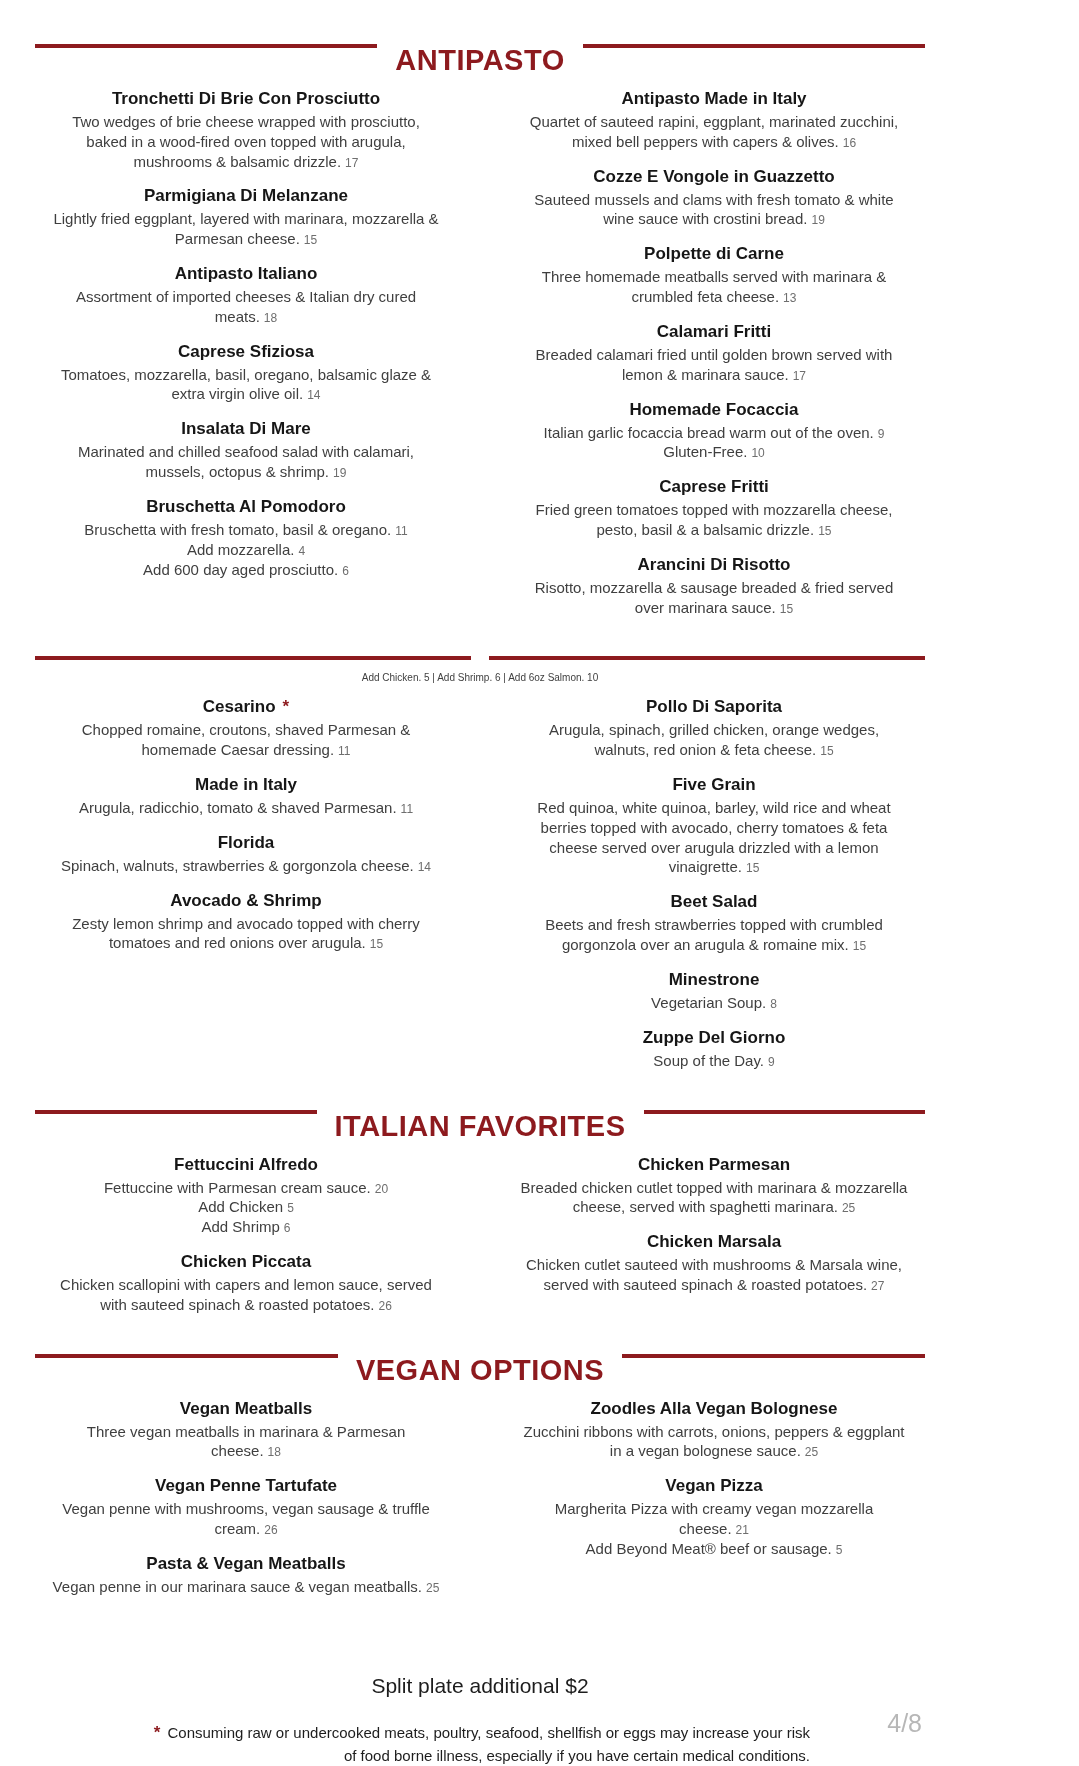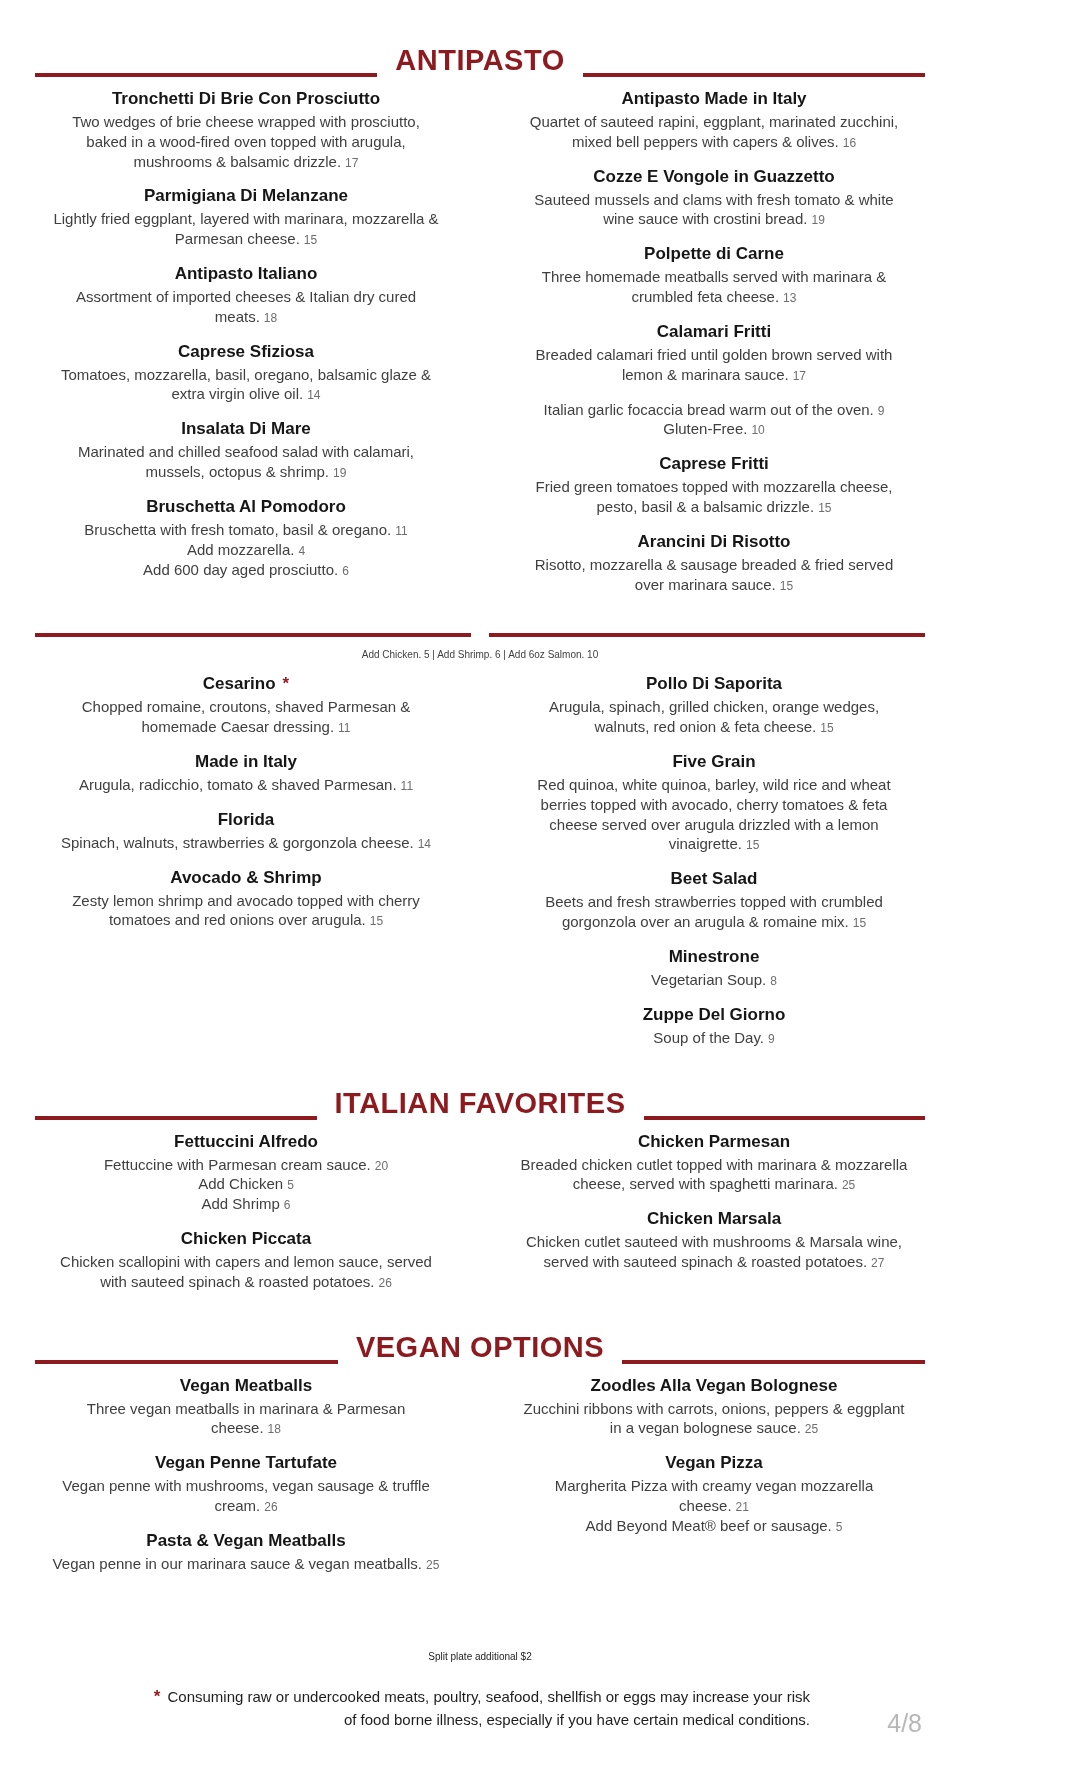--- a/index.html
+++ b/index.html
@@ -20,21 +20,21 @@
     color:var(--name-text);
   }
   .menu{
     width:890px;
     margin-left:35px;
     padding-top:44px;
   }
   
   .section-header{
     display:flex;
-    align-items:flex-end;
+    align-items:flex-start;
     gap:18px;
     margin:24px 0 12px;
   }
   .section:first-child .section-header{margin-top:0;}
   .section-header .rule{
     flex:1;
     height:4px;
     background:var(--accent);
   }
   .section-title{
@@ -79,21 +79,21 @@
   }
   .item-desc .price{
     font-size:12px;
     color:var(--price-text);
     margin-left:4px;
   }
   
   .split-note{
     margin:62px 0 5px;
     text-align:center;
-    font-size:10px;
+    font-size:21px;
     color:var(--footer-text);
   }
   .disclaimer{
     max-width:660px;
     margin:23px auto 0;
     text-align:right;
     font-size:15px;
     line-height:1.4;
     color:var(--footer-text);
   }
@@ -164,20 +164,21 @@
               </article>
               <article class="item">
                 <h3 class="item-name"><span>Polpette di Carne</span></h3>
                 <p class="item-desc"><span>Three homemade meatballs served with marinara &amp; crumbled feta cheese.</span><span class="price">13</span></p>
               </article>
               <article class="item">
                 <h3 class="item-name"><span>Calamari Fritti</span></h3>
                 <p class="item-desc"><span>Breaded calamari fried until golden brown served with lemon &amp; marinara sauce.</span><span class="price">17</span></p>
               </article>
               <article class="item">
+                <h3 class="item-name"><span>Homemade Focaccia</span></h3>
                 <p class="item-desc"><span>Italian garlic focaccia bread warm out of the oven.</span><span class="price">9</span></p>
                 <p class="item-desc"><span>Gluten-Free.</span><span class="price">10</span></p>
               </article>
               <article class="item">
                 <h3 class="item-name"><span>Caprese Fritti</span></h3>
                 <p class="item-desc"><span>Fried green tomatoes topped with mozzarella cheese, pesto, basil &amp; a balsamic drizzle.</span><span class="price">15</span></p>
               </article>
               <article class="item">
                 <h3 class="item-name"><span>Arancini Di Risotto</span></h3>
                 <p class="item-desc"><span>Risotto, mozzarella &amp; sausage breaded &amp; fried served over marinara sauce.</span><span class="price">15</span></p>

